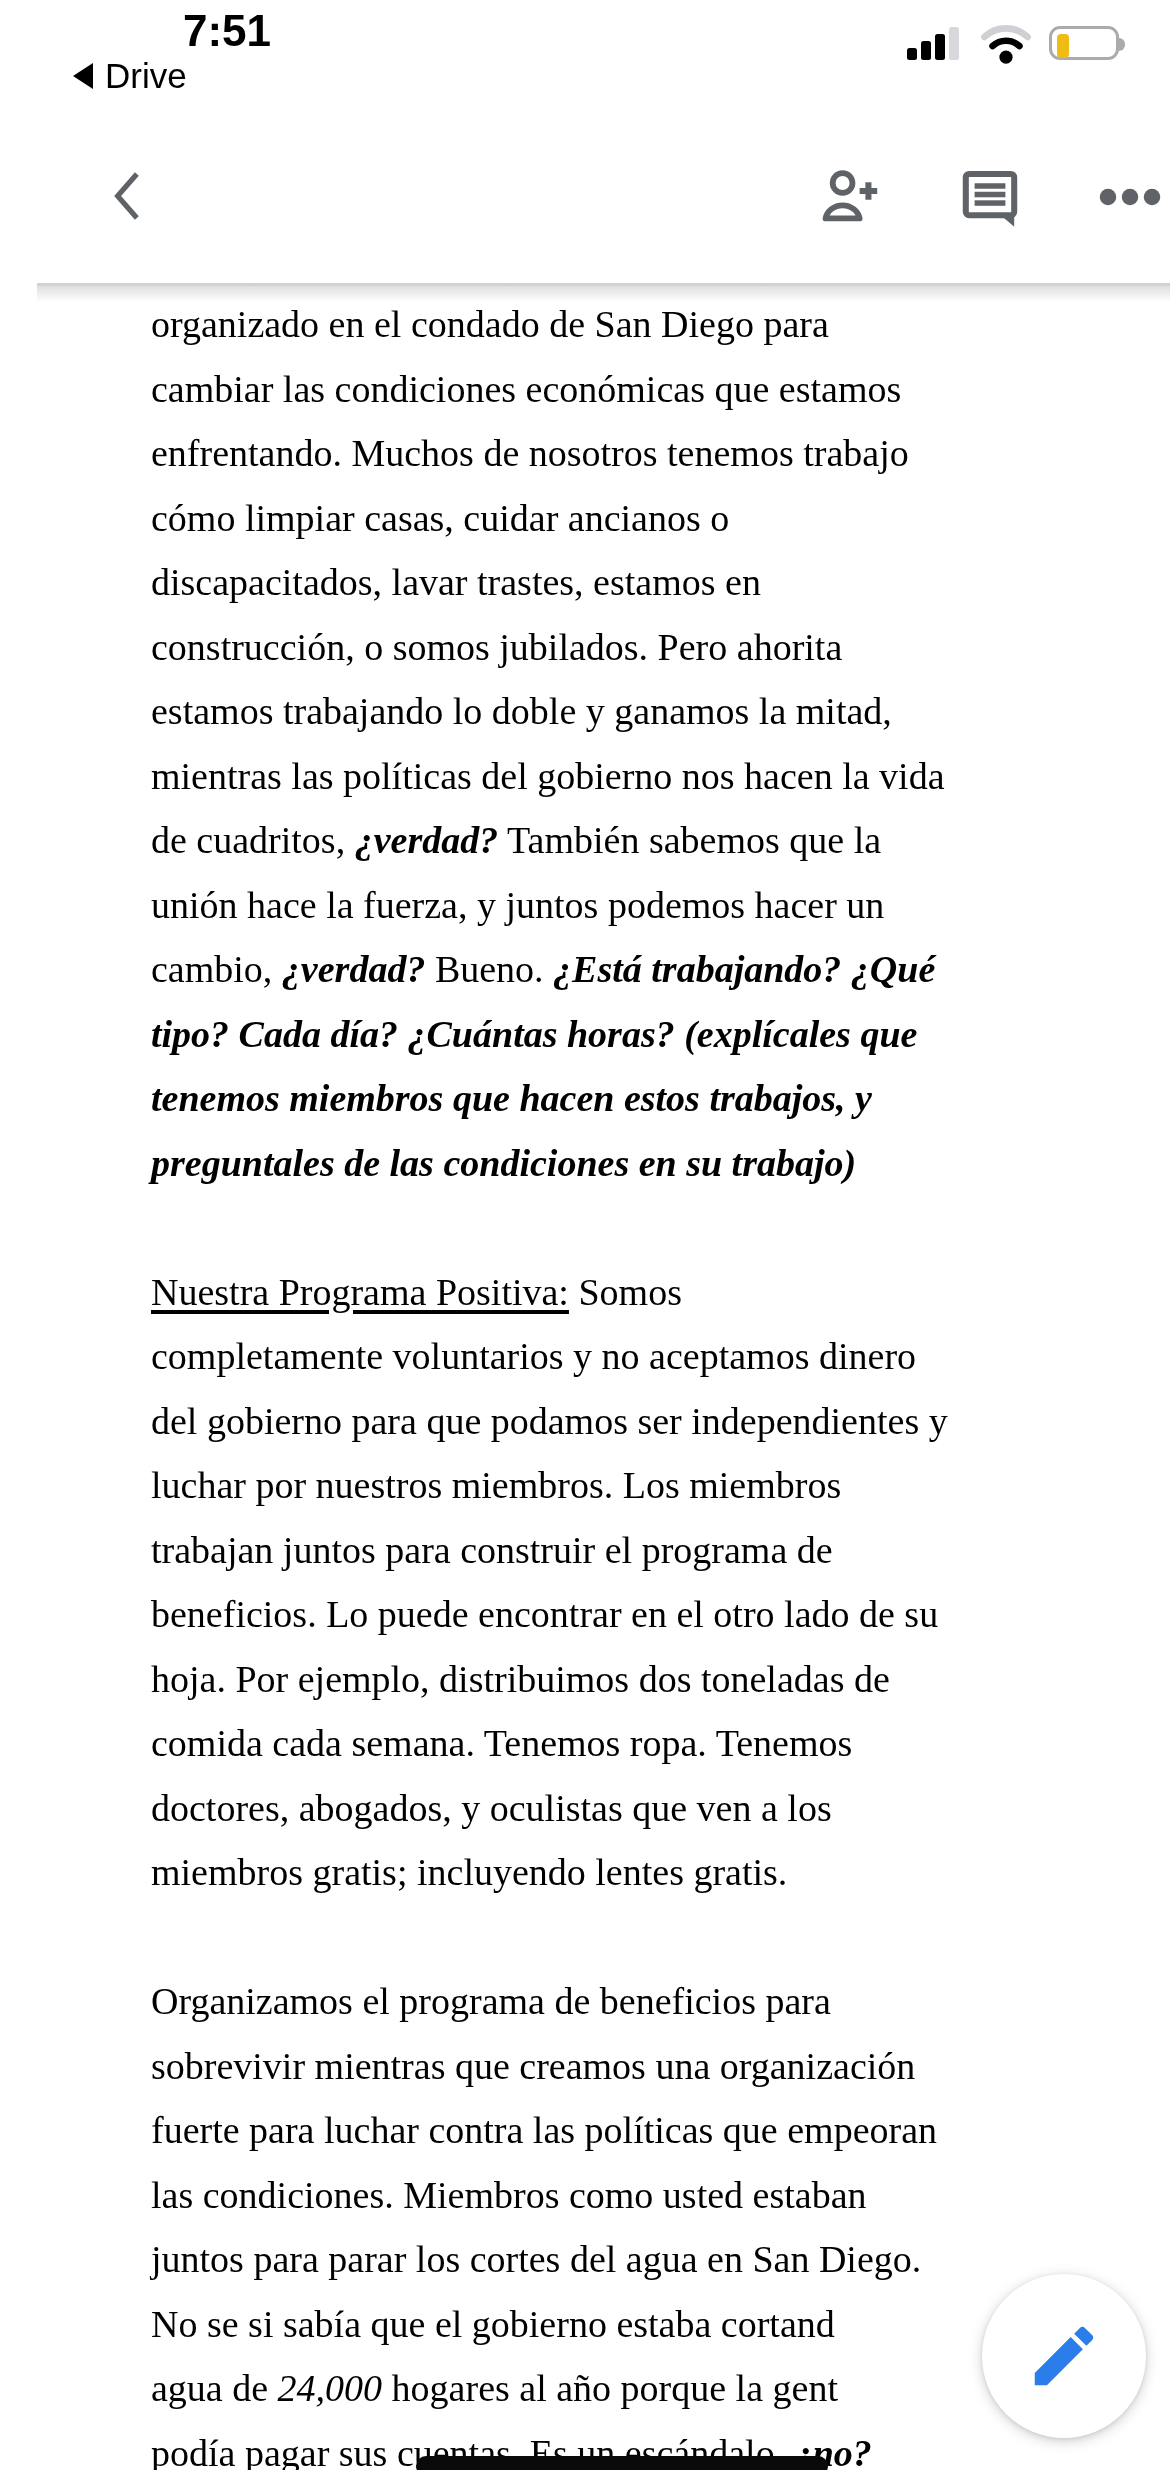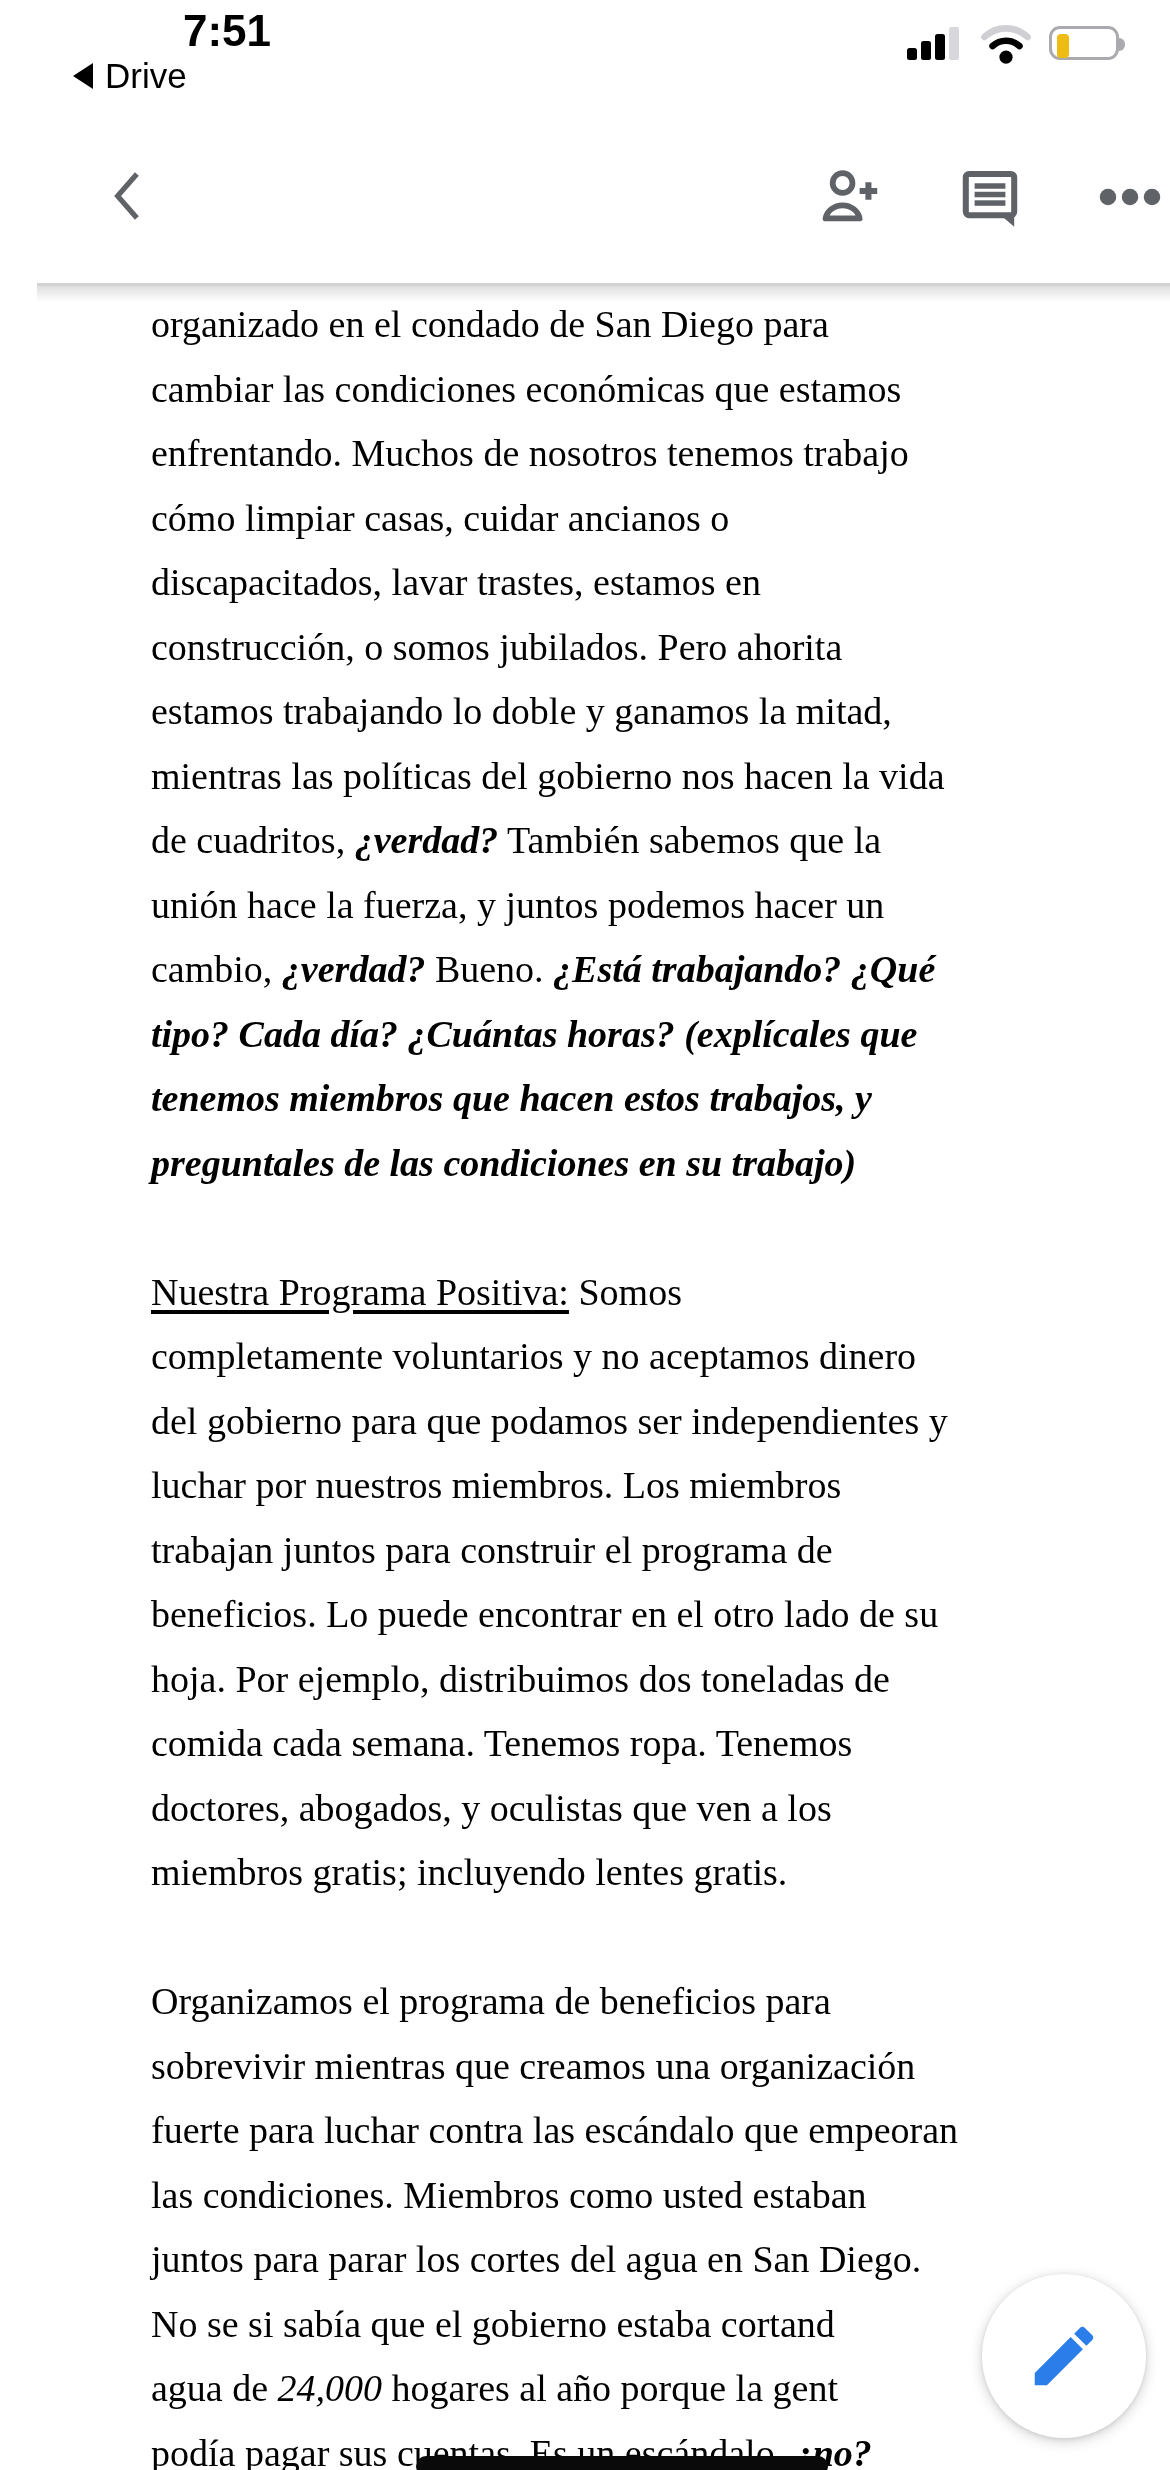--- a/index.html
+++ b/index.html
@@ -170,21 +170,21 @@
         <div class="line"><span class="seg-n">luchar por nuestros miembros. Los miembros</span></div>
         <div class="line"><span class="seg-n">trabajan juntos para construir el programa de</span></div>
         <div class="line"><span class="seg-n">beneficios. Lo puede encontrar en el otro lado de su</span></div>
         <div class="line"><span class="seg-n">hoja. Por ejemplo, distribuimos dos toneladas de</span></div>
         <div class="line"><span class="seg-n">comida cada semana. Tenemos ropa. Tenemos</span></div>
         <div class="line"><span class="seg-n">doctores, abogados, y oculistas que ven a los</span></div>
         <div class="line"><span class="seg-n">miembros gratis; incluyendo lentes gratis.</span></div>
         <div class="line"></div>
         <div class="line"><span class="seg-n">Organizamos el programa de beneficios para</span></div>
         <div class="line"><span class="seg-n">sobrevivir mientras que creamos una organización</span></div>
-        <div class="line"><span class="seg-n">fuerte para luchar contra las escándalo que empeoran</span></div>
+        <div class="line"><span class="seg-n">fuerte para luchar contra las políticas que empeoran</span></div>
         <div class="line"><span class="seg-n">las condiciones. Miembros como usted estaban</span></div>
         <div class="line"><span class="seg-n">juntos para parar los cortes del agua en San Diego.</span></div>
         <div class="line"><span class="seg-n">No se si sabía que el gobierno estaba cortand</span></div>
         <div class="line"><span class="seg-n">agua de </span><span class="seg-i">24,000</span><span class="seg-n"> hogares al año porque la gent</span></div>
         <div class="line"><span class="seg-n">podía pagar sus </span><span class="seg-u">cuentas. Es un escándalo,</span><span class="seg-n"> </span><span class="seg-bi">¿no?</span></div>
       </div>
   </main>
 
   <button class="fab">
     <svg width="78" height="78" viewBox="0 0 24 24" fill="#2b7de9">

